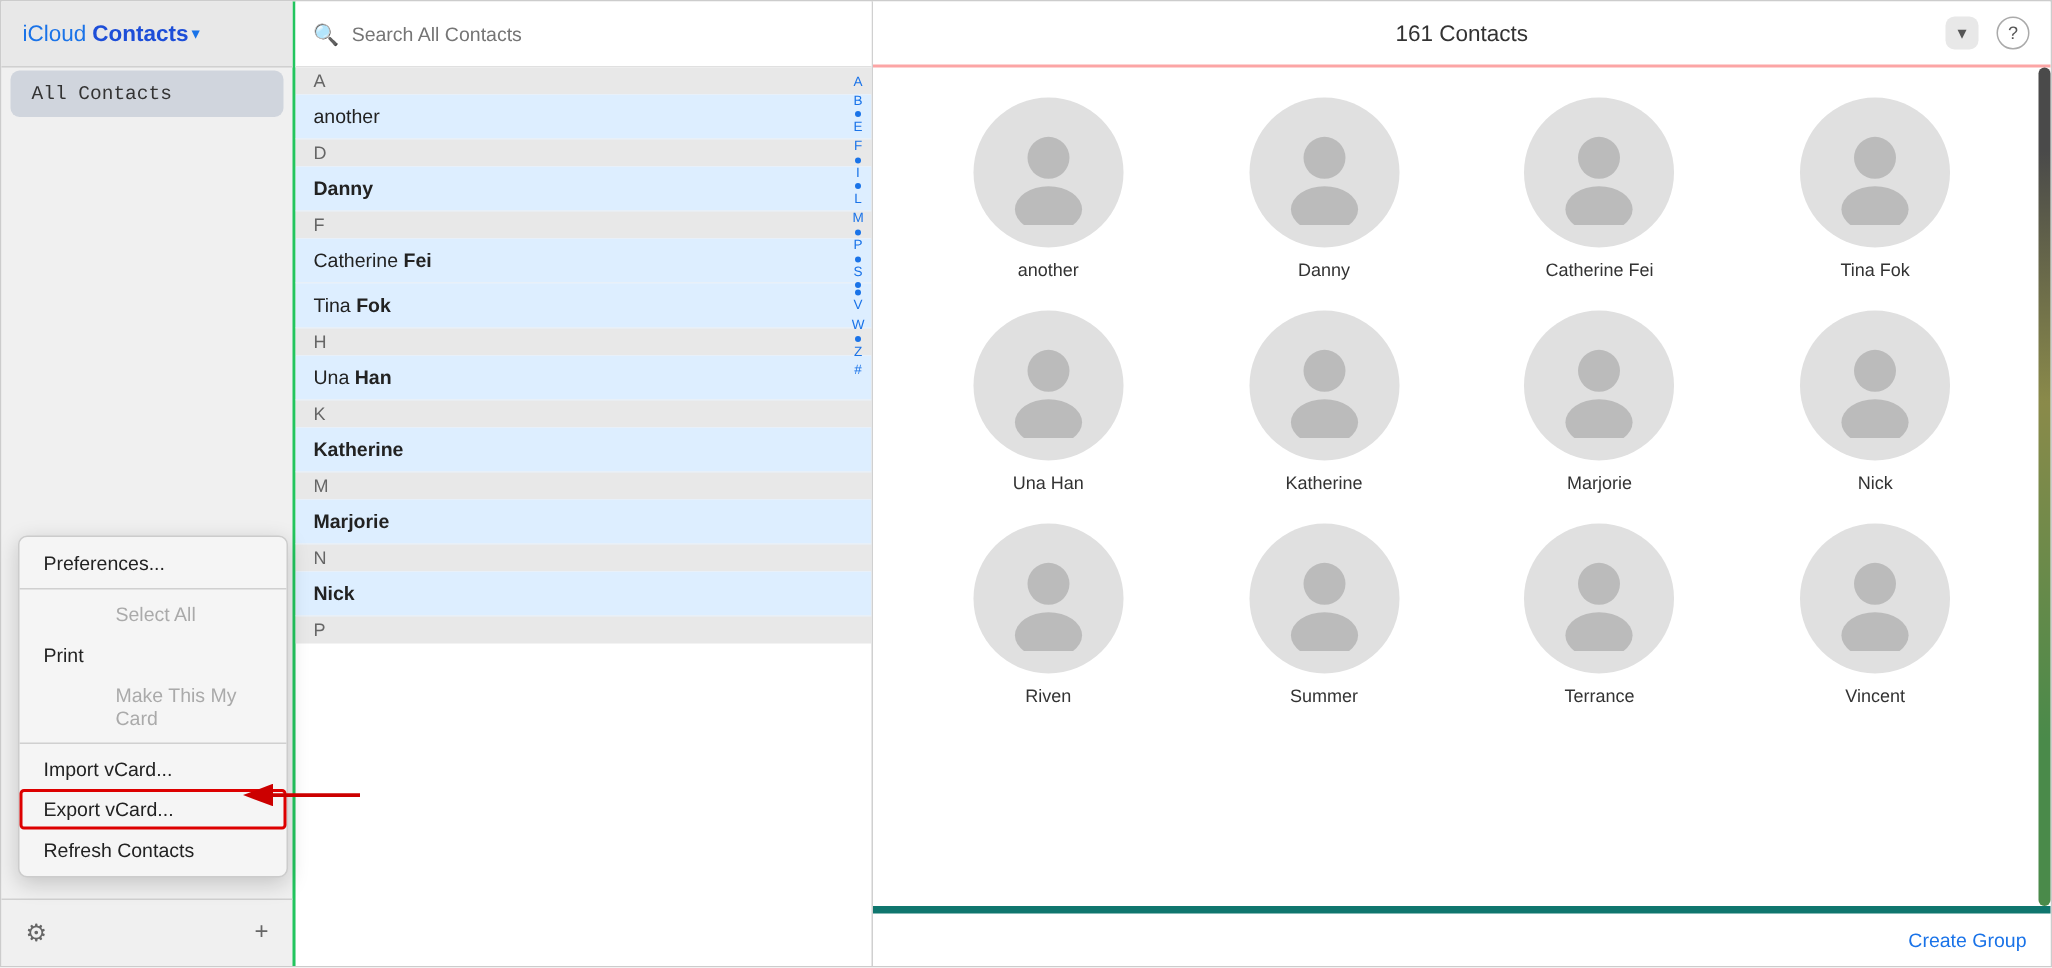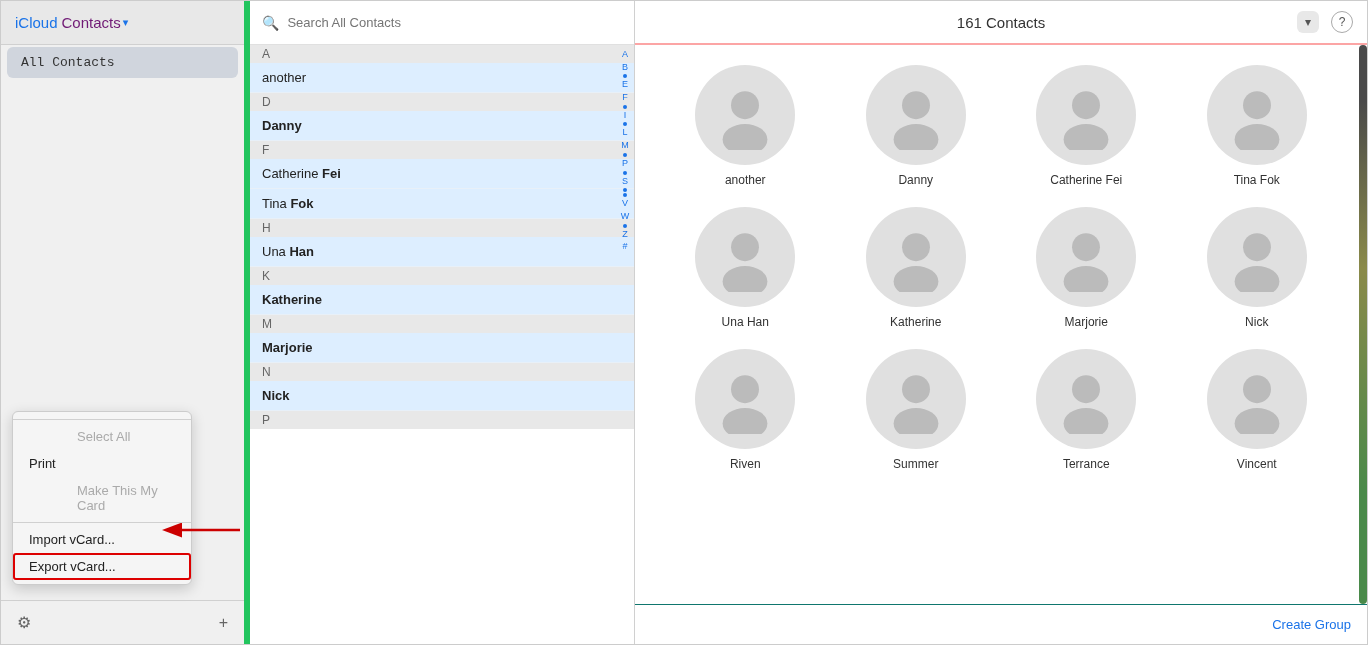--- a/index.html
+++ b/index.html
@@ -7,23 +7,23 @@
 
     .app-container {
       display: flex;
       width: 1368px;
       height: 645px;
       border: 1px solid #ccc;
     }
 
     
     .sidebar {
-      width: 249px;
+      width: 196px;
       background: #f0f0f0;
-      border-right: 6px solid #22c55e;
+      border-right: 2px solid #22c55e;
       display: flex;
       flex-direction: column;
       flex-shrink: 0;
     }
 
     .sidebar-header {
       padding: 10px 14px;
       border-bottom: 1px solid #d0d0d0;
       background: #e8e8e8;
       display: flex;
@@ -31,23 +31,23 @@
       height: 44px;
     }
 
     .sidebar-title-icloud {
       color: #1a73e8;
       font-size: 15px;
       font-weight: 500;
     }
 
     .sidebar-title-contacts {
-      color: #701a75;
+      color: #1d4ed8;
       font-size: 15px;
-      font-weight: 400;
+      font-weight: 700;
       margin-left: 4px;
     }
 
     .sidebar-chevron {
       color: #1a73e8;
       margin-left: 2px;
       font-size: 11px;
     }
 
     .sidebar-nav {
@@ -269,21 +269,21 @@
       font-size: 12px;
       color: #333;
       text-align: center;
     }
 
     .main-footer {
       display: flex;
       align-items: center;
       justify-content: flex-end;
       padding: 8px 16px;
-      border-top: 1px solid #0f766e;
+      border-top: 5px solid #0f766e;
       height: 40px;
     }
 
     .create-group-btn {
       color: #1a73e8;
       font-size: 13px;
       cursor: pointer;
       background: none;
       border: none;
     }
@@ -359,27 +359,29 @@
       <div class="sidebar-group-item active">
         <span>All Contacts</span>
       </div>
     </div>
     <div class="sidebar-footer">
       <span class="gear-icon">⚙</span>
       <span class="plus-icon">+</span>
     </div>
 
     <div class="context-menu">
+      <div class="menu-item">Preferences...</div>
       <div class="menu-divider"></div>
       <div class="menu-item disabled">Select All</div>
       <div class="menu-item">Print</div>
       <div class="menu-item disabled">Make This My Card</div>
       <div class="menu-divider"></div>
       <div class="menu-item">Import vCard...</div>
       <div class="menu-item highlighted">Export vCard...</div>
+      <div class="menu-item">Refresh Contacts</div>
     </div>
 
     <svg style="position:absolute;left:155px;bottom:97px;width:90px;height:35px;z-index:300;pointer-events:none;" viewBox="0 0 90 35">
       <defs>
         <marker id="arrowhead" markerWidth="8" markerHeight="6" refX="6" refY="3" orient="auto">
           <polygon points="0 0, 8 3, 0 6" fill="#cc0000"></polygon>
         </marker>
       </defs>
       <path d="M 85 17 L 12 17" stroke="#cc0000" stroke-width="2.5" fill="none" marker-end="url(#arrowhead)"></path>
     </svg>

